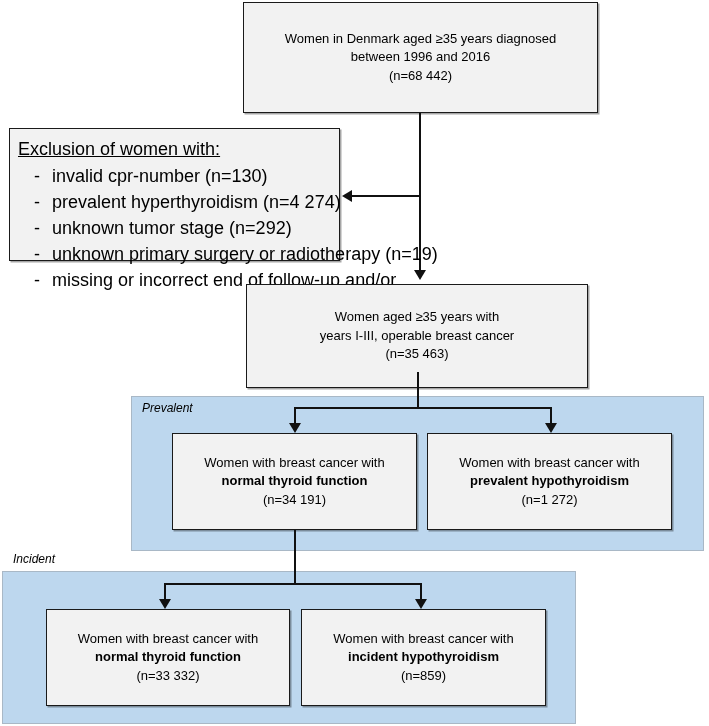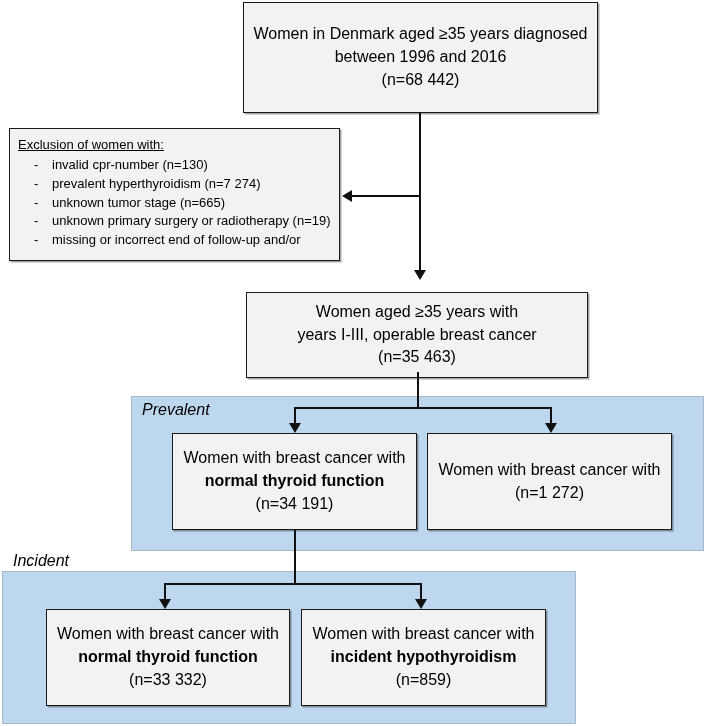--- a/index.html
+++ b/index.html
@@ -24,34 +24,34 @@
     position: absolute;
     box-sizing: border-box;
     background: #f2f2f2;
     border: 1.6px solid #1a1a1a;
     box-shadow: 1.5px 1.5px 0 rgba(0,0,0,0.35);
     display: flex;
     flex-direction: column;
     align-items: center;
     justify-content: center;
     text-align: center;
-    font-size: 16px;
+    font-size: 13px;
     line-height: 1.42;
   }
   .node .ln { display: block; white-space: nowrap; }
   .node .ln.b { font-weight: bold; }
 
   
   .excl {
     position: absolute;
     box-sizing: border-box;
     background: #f2f2f2;
     border: 1.6px solid #1a1a1a;
     box-shadow: 1.5px 1.5px 0 rgba(0,0,0,0.35);
-    font-size: 13px;
+    font-size: 18px;
     line-height: 1.45;
     padding: 7px 6px 6px 8px;
     text-align: left;
   }
   .excl .head {
     text-decoration: underline;
     display: block;
     margin-bottom: 1px;
     white-space: nowrap;
   }
@@ -78,21 +78,21 @@
   
   .panel {
     position: absolute;
     box-sizing: border-box;
     background: #bdd7ee;
     border: 1px solid #a9b8c6;
   }
   .panel-label {
     position: absolute;
     font-style: italic;
-    font-size: 16px;
+    font-size: 12px;
     color: #000000;
   }
 
   
   .vline {
     position: absolute;
     width: 0;
     border-left: 2.4px solid #111111;
   }
   .hline {
@@ -136,38 +136,38 @@
 
   <div class="excl" style="left:9px; top:128px; width:331px; height:133px;">
     <span class="head">Exclusion of women with:</span>
     <ul>
       <li>
         <span class="dash">-</span>
         <span>invalid cpr-number (n=130)</span>
       </li>
       <li>
         <span class="dash">-</span>
-        <span>prevalent hyperthyroidism (n=7 274)</span>
-      </li>
-      <li>
-        <span class="dash">-</span>
-        <span>unknown tumor stage (n=665)</span>
+        <span>prevalent hyperthyroidism (n=4 274)</span>
+      </li>
+      <li>
+        <span class="dash">-</span>
+        <span>unknown tumor stage (n=292)</span>
       </li>
       <li>
         <span class="dash">-</span>
         <span>unknown primary surgery or radiotherapy (n=19)</span>
       </li>
       <li>
         <span class="dash">-</span>
         <span>missing or incorrect end of follow-up and/or</span>
       </li>
     </ul>
   </div>
 
-  <div class="node" style="left:246px; top:292px; width:342px; height:86px;">
+  <div class="node" style="left:246px; top:284px; width:342px; height:104px;">
     <span class="ln">Women aged ≥35 years with</span>
     <span class="ln">years I-III, operable breast cancer</span>
     <span class="ln">(n=35 463)</span>
   </div>
 
   <div class="panel" style="left:131px; top:396px; width:573px; height:155px;"></div>
   <div class="panel-label" style="left:142px; top:401px;">Prevalent</div>
 
   <div class="vline" style="left:417px; top:372px; height:36px;"></div>
   <div class="hline" style="left:294px; top:407px; width:257px;"></div>
@@ -177,20 +177,21 @@
   <div class="arrow-down" style="left:544.5px; top:423px;"></div>
 
   <div class="node" style="left:172px; top:433px; width:245px; height:97px;">
     <span class="ln">Women with breast cancer with</span>
     <span class="ln b">normal thyroid function</span>
     <span class="ln">(n=34 191)</span>
   </div>
 
   <div class="node" style="left:427px; top:433px; width:245px; height:97px;">
     <span class="ln">Women with breast cancer with</span>
+    <span class="ln b">prevalent hypothyroidism</span>
     <span class="ln">(n=1 272)</span>
   </div>
 
   <div class="panel" style="left:2px; top:571px; width:574px; height:153px;"></div>
   <div class="panel-label" style="left:13px; top:552px;">Incident</div>
 
   <div class="vline" style="left:294px; top:530px; height:54px;"></div>
   <div class="hline" style="left:164px; top:583px; width:257px;"></div>
   <div class="vline" style="left:164px; top:583px; height:18px;"></div>
   <div class="arrow-down" style="left:158.5px; top:599px;"></div>

